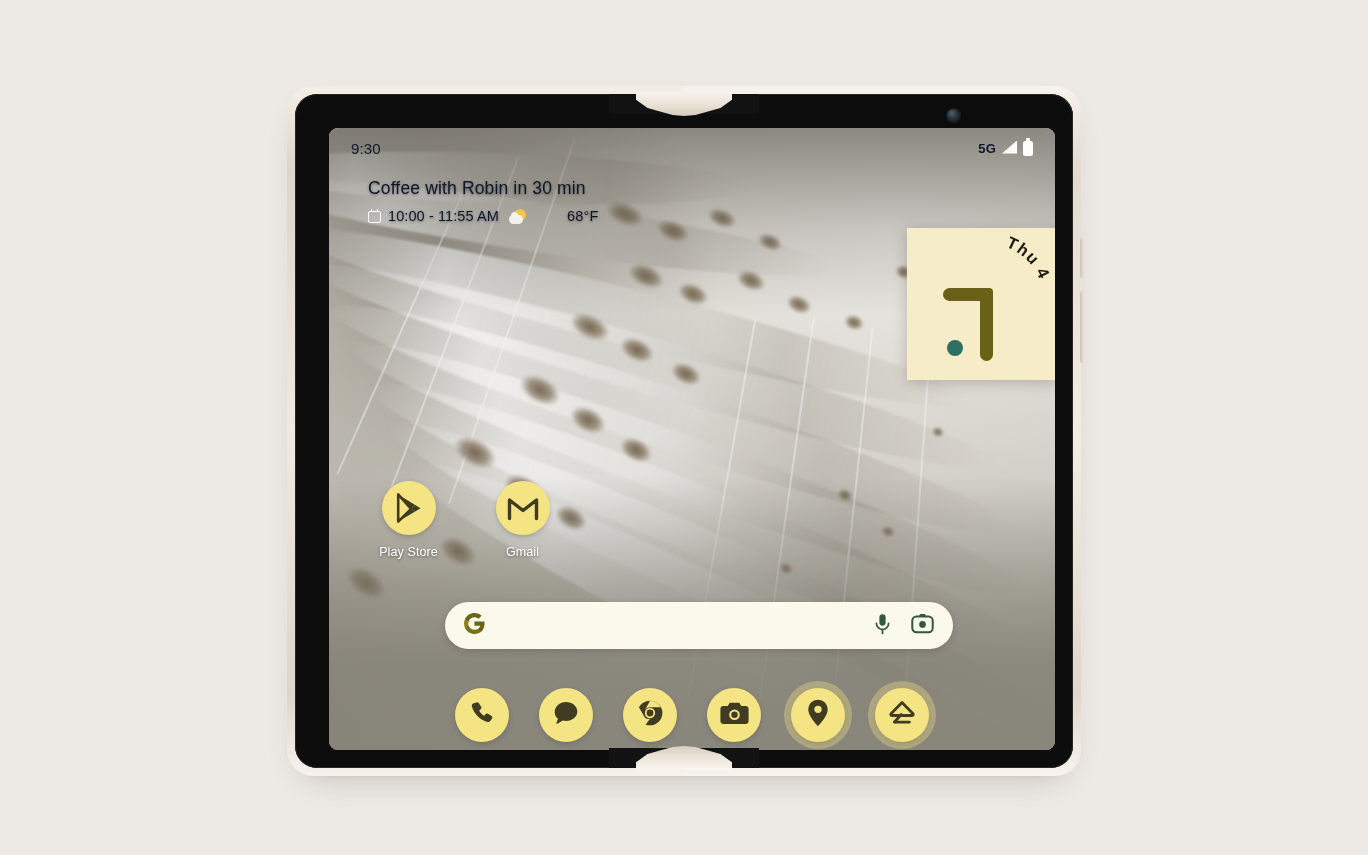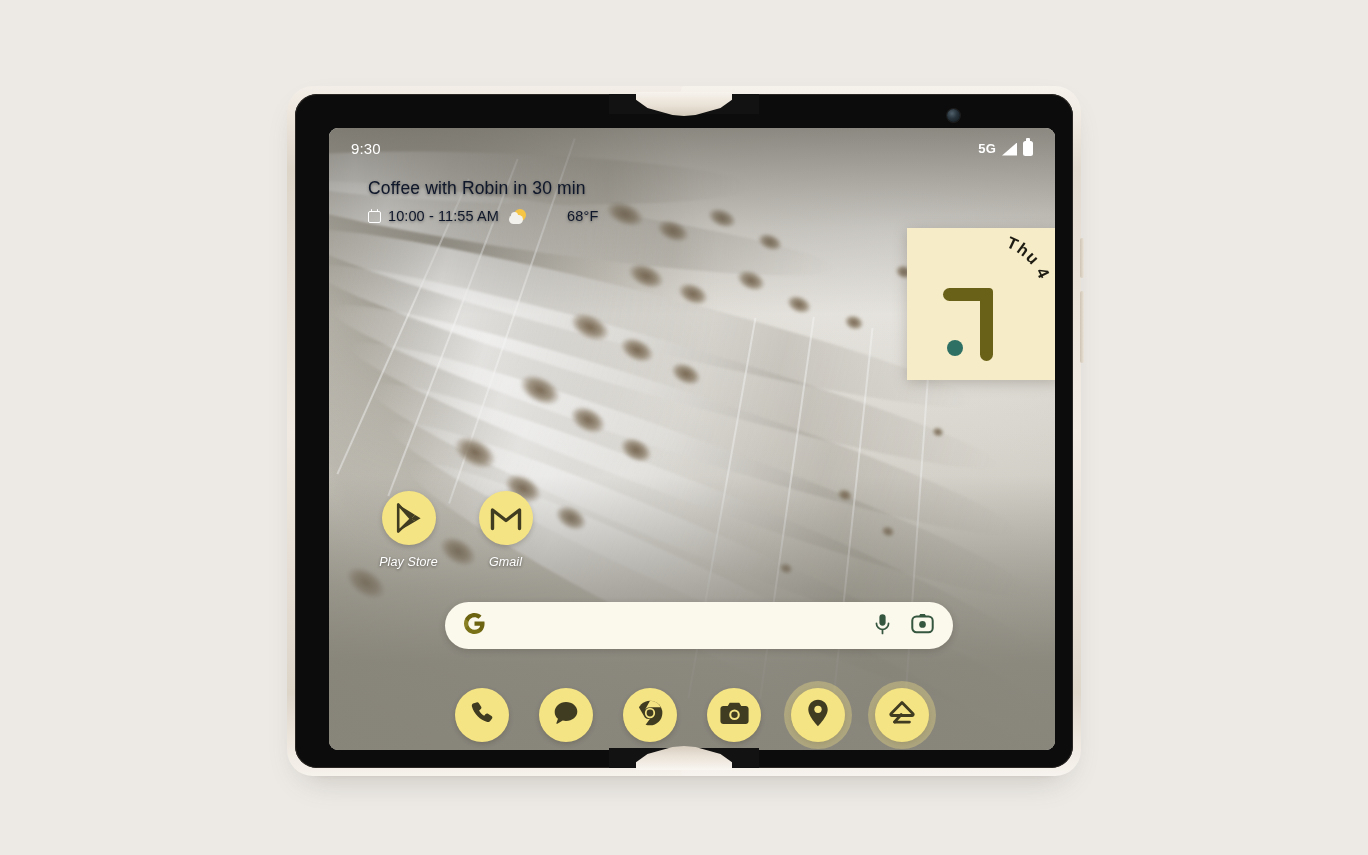--- a/index.html
+++ b/index.html
@@ -124,24 +124,24 @@
     background:
       linear-gradient(180deg, rgba(103,100,92,.72) 0%, rgba(103,100,92,.30) 16%, rgba(103,100,92,.06) 30%,
                       rgba(103,100,92,.10) 56%, rgba(120,117,107,.55) 74%, rgba(129,126,116,.86) 86%, rgba(134,131,121,.95) 100%);
   }
 
   
   #status-bar {
     position:absolute; left:0; top:0; width:100%; height:40px;
     display:flex; align-items:center; justify-content:space-between;
     padding:0 22px; z-index:10;
-    color:#ffffff;
+    color:#0f172a;
   }
   #status-time { font-size:15px; letter-spacing:.1px; }
-  #status-right { display:flex; align-items:flex-end; gap:6px; }
+  #status-right { display:flex; align-items:flex-start; gap:6px; }
   #net-type { font-size:13px; font-weight:600; letter-spacing:.2px; }
   .signal-tri {
     width:15px; height:13px; background:#fff;
     clip-path:polygon(100% 0, 100% 100%, 0 100%);
   }
   .batt {
     width:10px; height:15px; border-radius:2.5px; background:#fff; position:relative;
   }
   .batt::after{
     content:""; position:absolute; left:3px; top:-2.5px; width:4px; height:2.5px;
@@ -207,21 +207,21 @@
     position:absolute; left:73px; top:60px; width:13px; height:13px;
     background:#6a6119; border-radius:4px 4px 0 0;
   }
   #clock-dot {
     position:absolute; left:40px; top:112px; width:16px; height:16px;
     border-radius:50%; background:#2f7064;
   }
 
   
   #app-row {
-    position:absolute; left:38px; top:363px; display:flex; gap:14px; z-index:10;font-style:italic;
+    position:absolute; left:38px; top:353px; display:flex; gap:31px; z-index:10;
   }
   .app { width:83px; display:flex; flex-direction:column; align-items:center; }
   .app-icon {
     width:54px; height:54px; border-radius:50%; background:#f5e483;
     display:flex; align-items:center; justify-content:center;
     box-shadow:0 2px 5px rgba(40,36,26,.22);
   }
   .app-label {
     margin-top:10px; font-size:12.5px; color:#fff; letter-spacing:.1px;
     text-shadow:0 1px 3px rgba(0,0,0,.48); white-space:nowrap;

